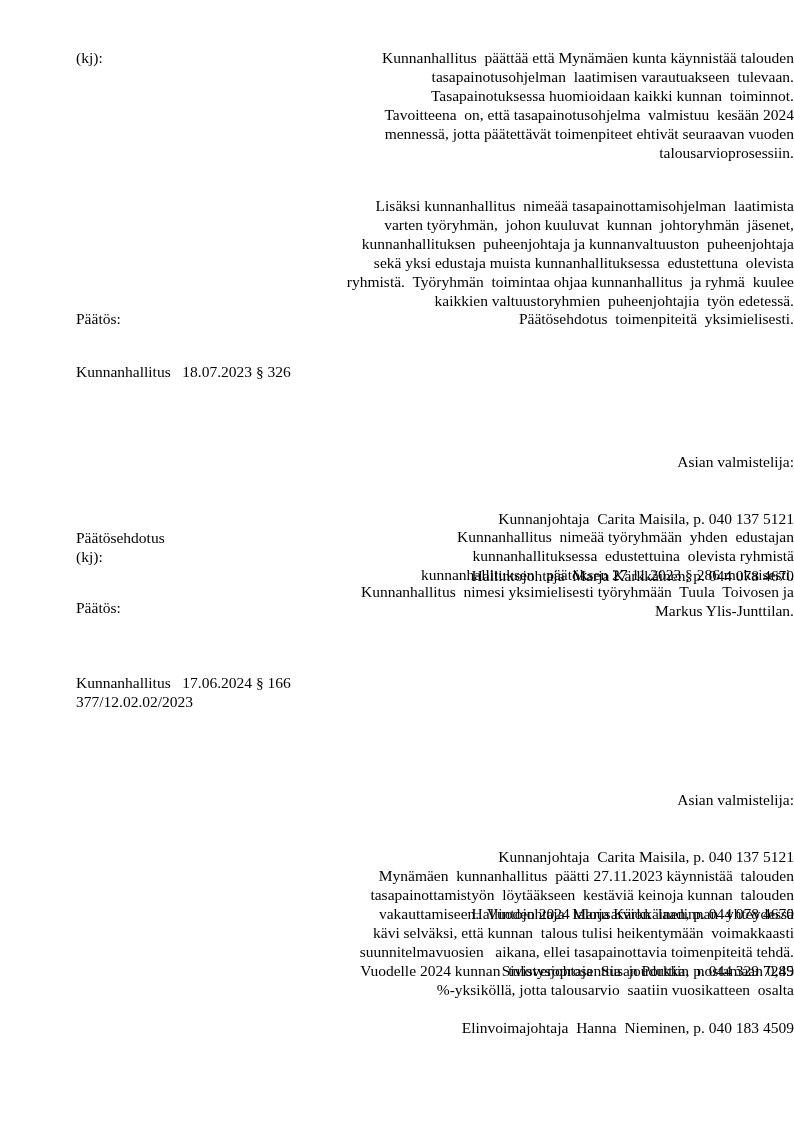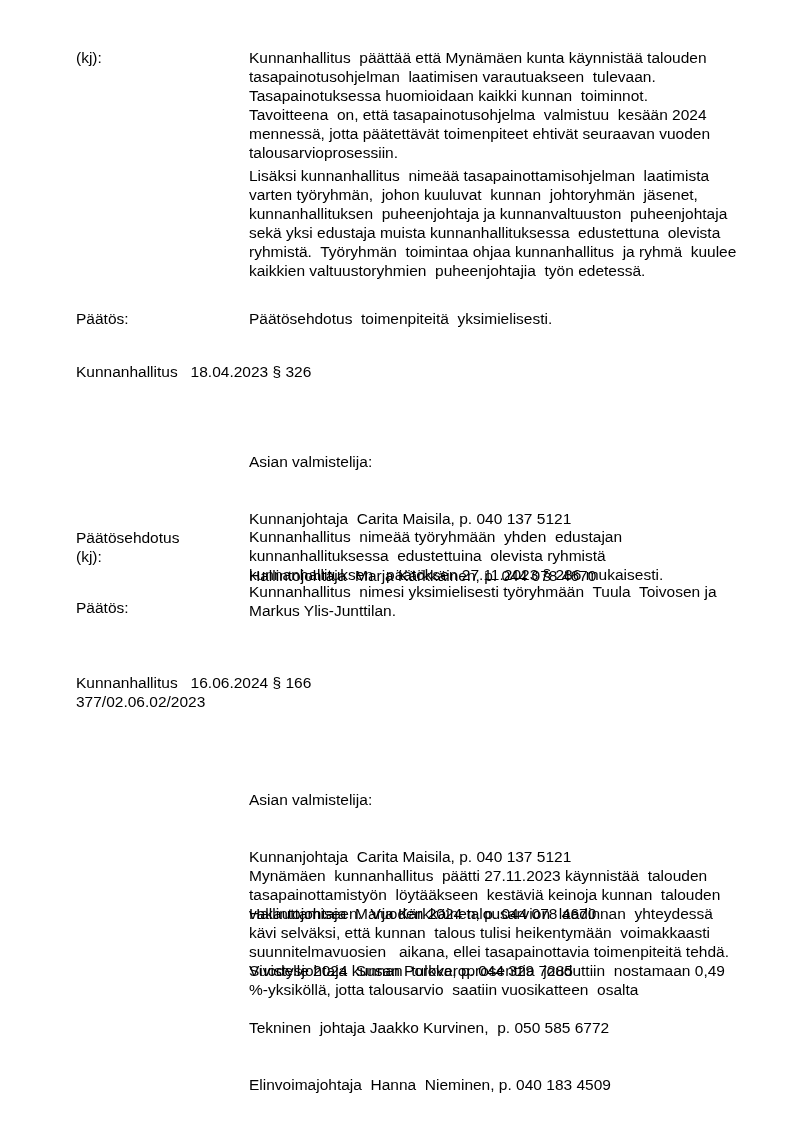--- a/index.html
+++ b/index.html
@@ -2,83 +2,82 @@
 <html><head>
 <meta charset="utf-8">
 <style>
   * { margin: 0; padding: 0; box-sizing: border-box; }
   html, body { background: #ffffff; }
   .page {
     position: relative;
     width: 794px;
     height: 1122px;
     background: #ffffff;
-    font-family: Liberation Sans, sans-serif;
+    font-family: Liberation Serif, serif;
     font-size: 15.5px;
     line-height: 19px;
     color: #000000;
     overflow: hidden;
   }
   .block {
     position: absolute;
     white-space: pre-wrap;
   }
   .label-col { left: 76px; width: 165px; }
-  .body-col  { left: 249px; width: 545px; }
+  .body-col  { left: 249px; width: 545px; text-align: right; }
   .line { white-space: pre-wrap; }
 </style>
 </head>
 <body>
 
 <div class="page">
 
   <div class="block label-col" style="top:48px">(kj):</div>
   <div class="block body-col" style="top:48px">Kunnanhallitus  päättää että Mynämäen kunta käynnistää talouden
 tasapainotusohjelman  laatimisen varautuakseen  tulevaan.
 Tasapainotuksessa huomioidaan kaikki kunnan  toiminnot.
 Tavoitteena  on, että tasapainotusohjelma  valmistuu  kesään 2024
 mennessä, jotta päätettävät toimenpiteet ehtivät seuraavan vuoden
 talousarvioprosessiin.</div>
-  <div class="block body-col" style="top:166px">Lisäksi kunnanhallitus  nimeää tasapainottamisohjelman  laatimista
+  <div class="block body-col" style="top:196px">Lisäksi kunnanhallitus  nimeää tasapainottamisohjelman  laatimista
 varten työryhmän,  johon kuuluvat  kunnan  johtoryhmän  jäsenet,
 kunnanhallituksen  puheenjohtaja ja kunnanvaltuuston  puheenjohtaja
 sekä yksi edustaja muista kunnanhallituksessa  edustettuna  olevista
 ryhmistä.  Työryhmän  toimintaa ohjaa kunnanhallitus  ja ryhmä  kuulee
 kaikkien valtuustoryhmien  puheenjohtajia  työn edetessä.</div>
 
   <div class="block label-col" style="top:309px">Päätös:</div>
   <div class="block body-col" style="top:309px">Päätösehdotus  toimenpiteitä  yksimielisesti.</div>
 
-  <div class="block label-col" style="top:362px; width:400px">Kunnanhallitus   18.04.2023 § 326</div>
+  <div class="block label-col" style="top:362px; width:400px">Kunnanhallitus   18.07.2023 § 326</div>
 
   <div class="block body-col" style="top:414px">
     <div class="line">Asian valmistelija:</div>
     <div class="line">Kunnanjohtaja  Carita Maisila, p. 040 137 5121</div>
     <div class="line">Hallintojohtaja  Marja Kärkkäinen, p. 044 078 4670</div>
   </div>
 
   <div class="block label-col" style="top:528px">Päätösehdotus
 (kj):</div>
   <div class="block body-col" style="top:527px">Kunnanhallitus  nimeää työryhmään  yhden  edustajan
 kunnanhallituksessa  edustettuina  olevista ryhmistä
 kunnanhallituksen   päätöksen 27.11.2023 § 286 mukaisesti.</div>
 
   <div class="block label-col" style="top:598px">Päätös:</div>
   <div class="block body-col" style="top:582px">Kunnanhallitus  nimesi yksimielisesti työryhmään  Tuula  Toivosen ja
 Markus Ylis-Junttilan.</div>
 
-  <div class="block label-col" style="top:673px; width:400px">Kunnanhallitus   16.06.2024 § 166</div>
-  <div class="block label-col" style="top:692px; width:400px">377/02.06.02/2023</div>
+  <div class="block label-col" style="top:673px; width:400px">Kunnanhallitus   17.06.2024 § 166</div>
+  <div class="block label-col" style="top:692px; width:400px">377/12.02.02/2023</div>
 
   <div class="block body-col" style="top:752px">
     <div class="line">Asian valmistelija:</div>
     <div class="line">Kunnanjohtaja  Carita Maisila, p. 040 137 5121</div>
     <div class="line">Hallintojohtaja  Marja Kärkkäinen, p. 044 078 4670</div>
     <div class="line">Sivistysjohtaja  Susan Porkka, p. 044 329 7285</div>
-    <div class="line">Tekninen  johtaja Jaakko Kurvinen,  p. 050 585 6772</div>
     <div class="line">Elinvoimajohtaja  Hanna  Nieminen, p. 040 183 4509</div>
   </div>
 
   <div class="block body-col" style="top:866px">Mynämäen  kunnanhallitus  päätti 27.11.2023 käynnistää  talouden
 tasapainottamistyön  löytääkseen  kestäviä keinoja kunnan  talouden
 vakauttamiseen.  Vuoden 2024 talousarvion  laadinnan  yhteydessä
 kävi selväksi, että kunnan  talous tulisi heikentymään  voimakkaasti
 suunnitelmavuosien   aikana, ellei tasapainottavia toimenpiteitä tehdä.
 Vuodelle 2024 kunnan  tuloveroprosenttia  jouduttiin  nostamaan 0,49
 %-yksiköllä, jotta talousarvio  saatiin vuosikatteen  osalta</div>

